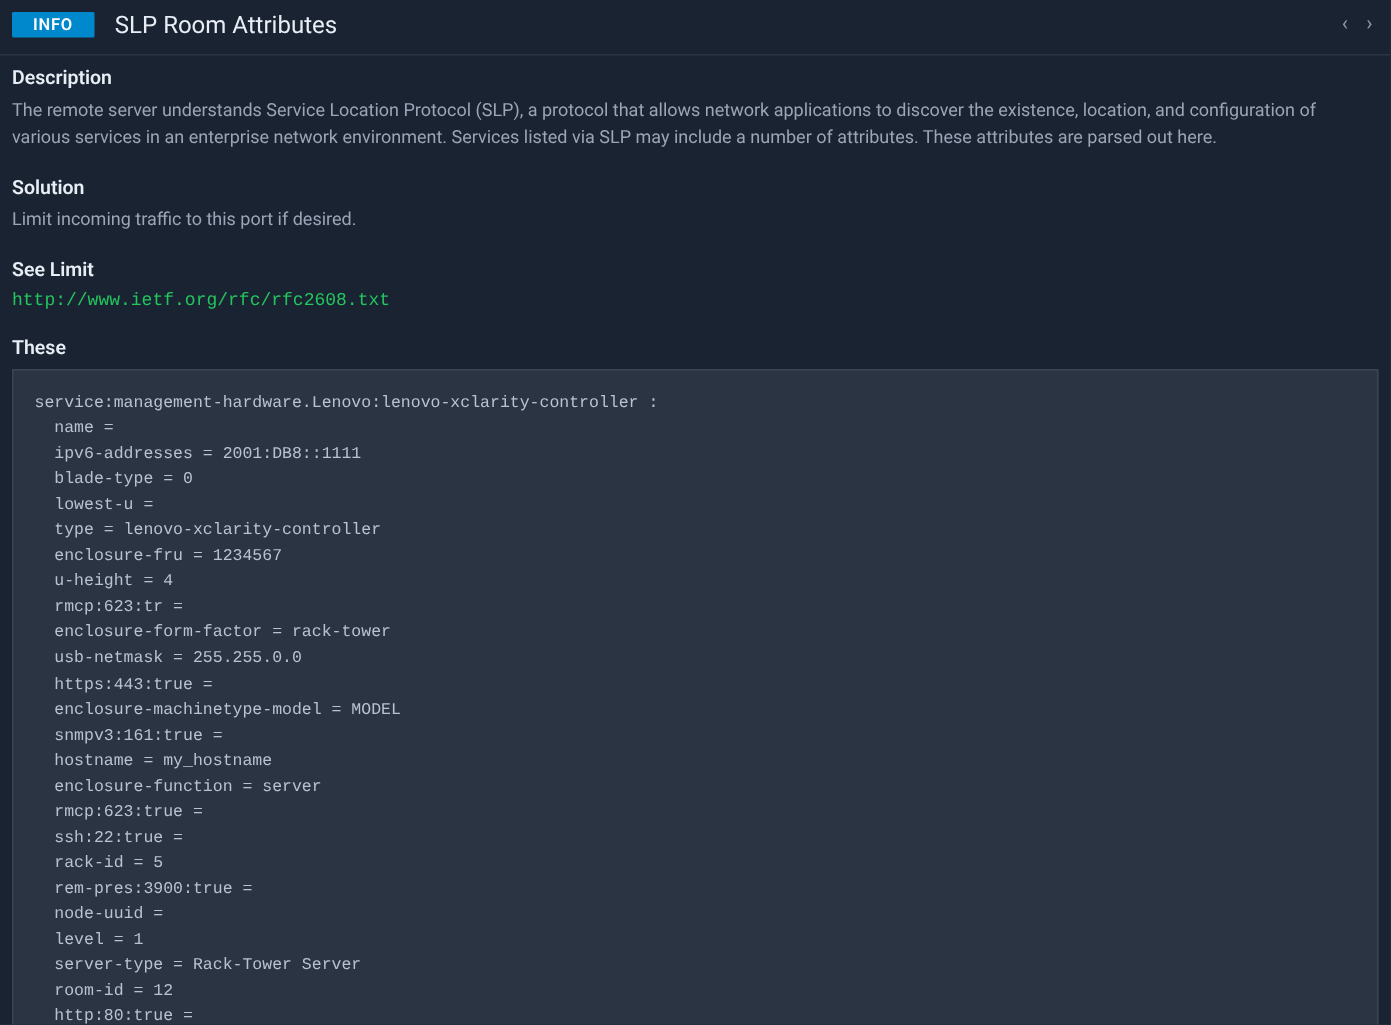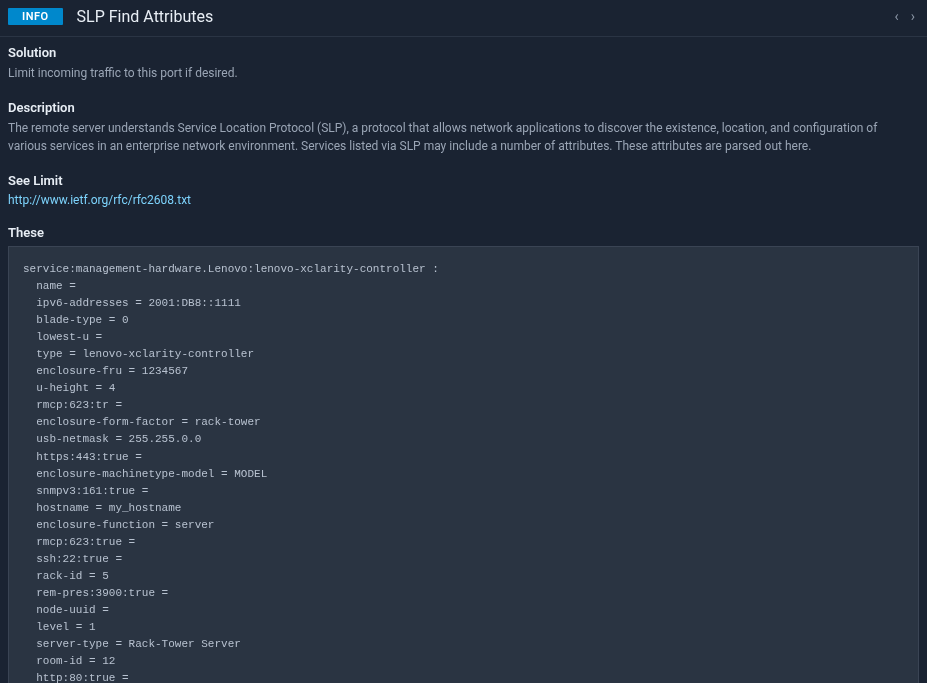--- a/index.html
+++ b/index.html
@@ -65,24 +65,25 @@
       font-size: 13px;
       font-weight: 600;
       margin-bottom: 4px;
     }
     .section-text {
       color: #9aa5b5;
       font-size: 12px;
       line-height: 1.5;
     }
     .link {
-      color: #7dd3fc;
+      color: #22c55e;
       font-size: 12px;
       text-decoration: none;
       cursor: pointer;
+      font-family: Liberation Mono, monospace;
     }
     .output-box {
       background-color: #2a3442;
       border: 1px solid #3a4454;
       padding: 14px 14px 10px 14px;
       margin-top: 6px;
     }
     .output-text {
       font-family: "Courier New", Courier, monospace;
       font-size: 11px;
@@ -91,38 +92,38 @@
       line-height: 1.55;
       overflow-x: auto;
     }
   </style>
 </head>
 <body>
 
 <div class="header">
   <div class="header-left">
     <span class="badge">INFO</span>
-    <span class="title">SLP Find Attributes</span>
+    <span class="title">SLP Room Attributes</span>
   </div>
   <div class="nav-arrows">
     <span class="nav-arrow">‹</span>
     <span class="nav-arrow">›</span>
   </div>
 </div>
 
 <div class="content">
 
   <div class="section">
-    <div class="section-header">Solution</div>
-    <div class="section-text">Limit incoming traffic to this port if desired.</div>
+    <div class="section-header">Description</div>
+    <div class="section-text">The remote server understands Service Location Protocol (SLP), a protocol that allows network applications to discover the existence, location, and configuration of various services in an enterprise network environment. Services listed via SLP may include a number of attributes. These attributes are parsed out here.</div>
   </div>
 
   <div class="section">
-    <div class="section-header">Description</div>
-    <div class="section-text">The remote server understands Service Location Protocol (SLP), a protocol that allows network applications to discover the existence, location, and configuration of various services in an enterprise network environment. Services listed via SLP may include a number of attributes. These attributes are parsed out here.</div>
+    <div class="section-header">Solution</div>
+    <div class="section-text">Limit incoming traffic to this port if desired.</div>
   </div>
 
   <div class="section">
     <div class="section-header">See Limit</div>
     <a class="link">http://www.ietf.org/rfc/rfc2608.txt</a>
   </div>
 
   <div class="section">
     <div class="section-header">These</div>
     <div class="output-box">

